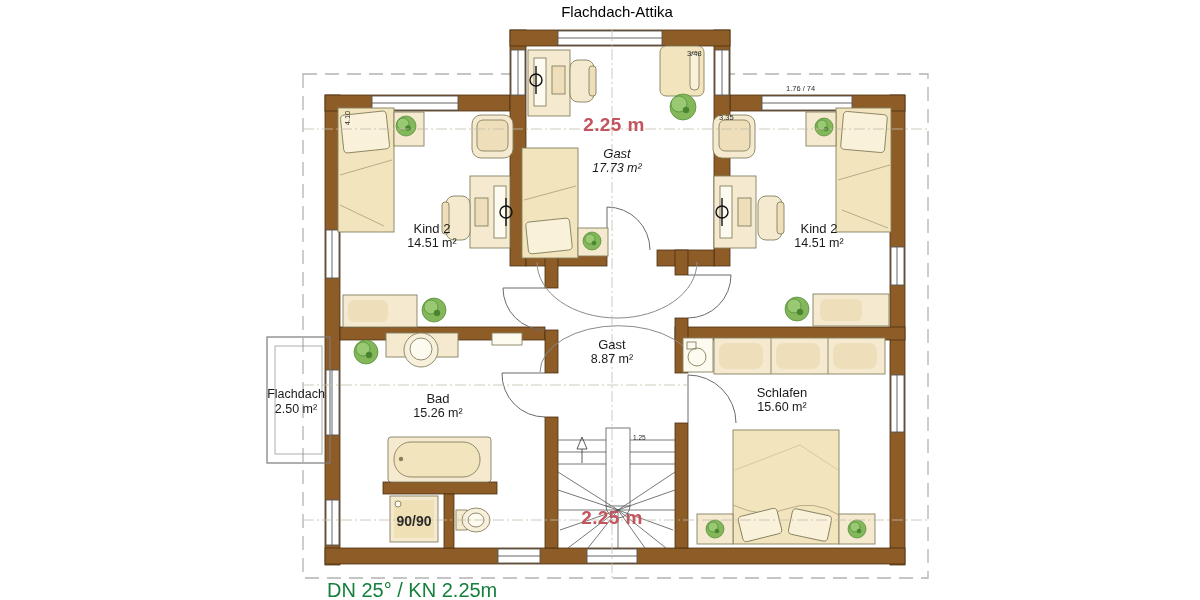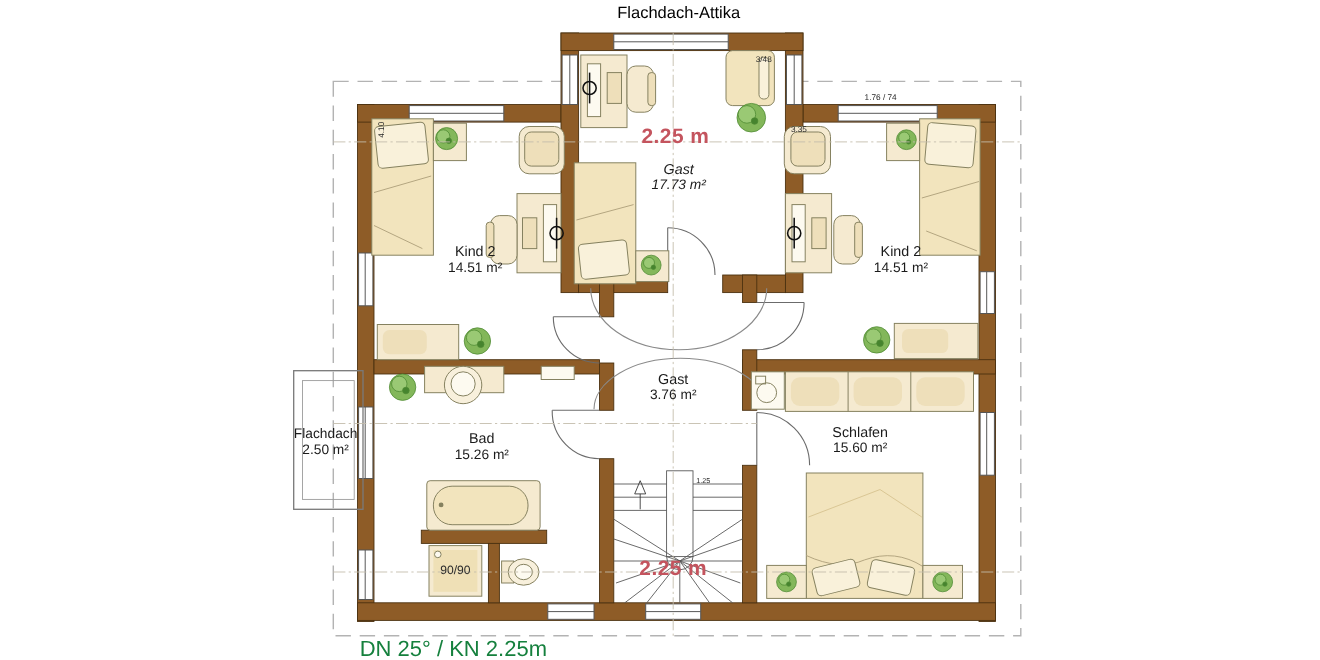--- a/index.html
+++ b/index.html
@@ -8,21 +8,21 @@
   #plan-svg{position:absolute;left:0;top:0;}
   .lbl{position:absolute;transform:translateX(-50%);text-align:center;color:#1b1b1b;
        font-size:13px;line-height:15px;white-space:nowrap;}
   .lbl .area{font-size:12.5px;}
   .title{position:absolute;transform:translateX(-50%);font-size:15px;color:#000;white-space:nowrap;}
   .footer{position:absolute;font-size:20px;color:#15803d;white-space:nowrap;}
   .red-dim{position:absolute;transform:translateX(-50%);color:#c4545e;font-weight:bold;
            font-size:19px;letter-spacing:.4px;white-space:nowrap;}
   .dim{position:absolute;font-size:7.5px;color:#2a2a2a;white-space:nowrap;}
   .dim.rot{transform:translate(-50%,-50%) rotate(-90deg);}
-  .dim.shower{font-size:11px;font-weight:normal;transform:translateX(-50%);}
+  .dim.shower{font-size:14px;font-weight:bold;transform:translateX(-50%);}
 </style>
 </head>
 <body>
 
 <div id="stage">
 
 <svg id="plan-svg" width="1200" height="600" viewBox="0 0 1200 600">
 
   <g stroke="#b3b3b3" stroke-width="1.3" fill="none" stroke-dasharray="14 8">
     <rect x="303" y="74" width="625" height="504"></rect>
@@ -381,21 +381,21 @@
   <div class="lbl" style="left:432px;top:221px;">
     <div>Kind 2</div>
     <div class="area">14.51 m²</div>
   </div>
   <div class="lbl" style="left:819px;top:221px;">
     <div>Kind 2</div>
     <div class="area">14.51 m²</div>
   </div>
   <div class="lbl" style="left:612px;top:337px;">
     <div>Gast</div>
-    <div class="area">3.76 m²</div>
+    <div class="area">8.87 m²</div>
   </div>
   <div class="lbl" style="left:438px;top:391px;">
     <div>Bad</div>
     <div class="area">15.26 m²</div>
   </div>
   <div class="lbl" style="left:782px;top:385px;">
     <div>Schlafen</div>
     <div class="area">15.60 m²</div>
   </div>
   <div class="lbl" style="left:296px;top:387px;font-size:12.5px;">

